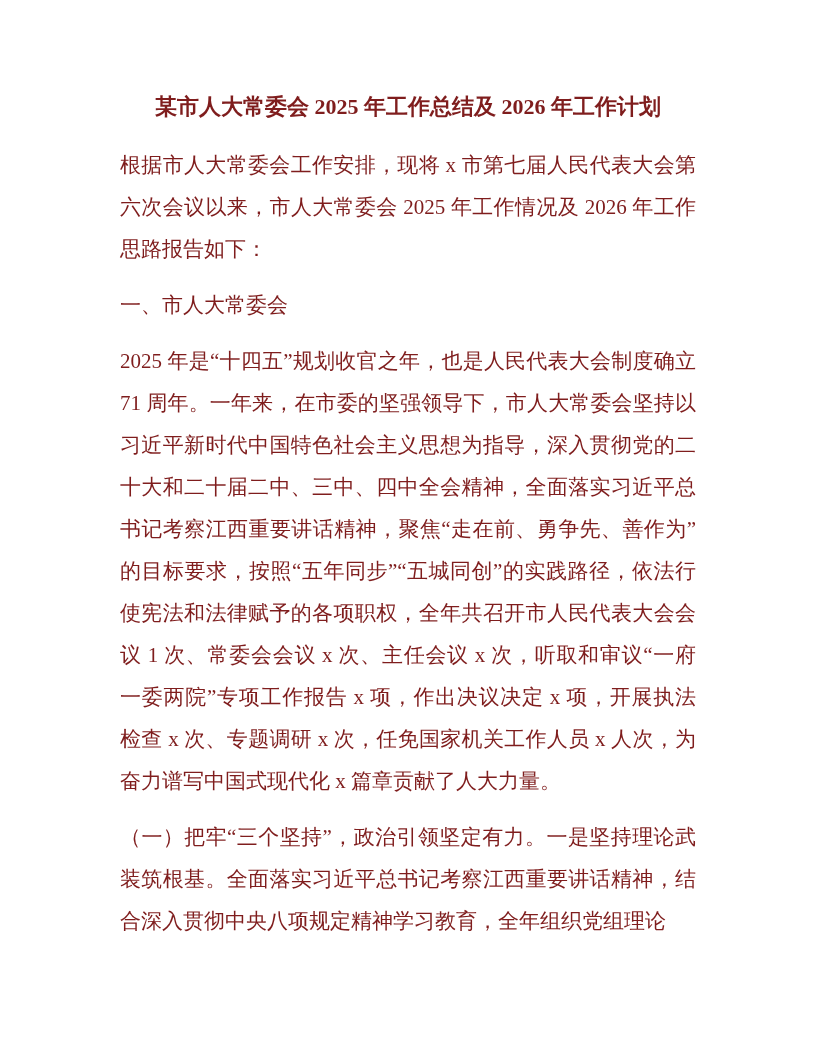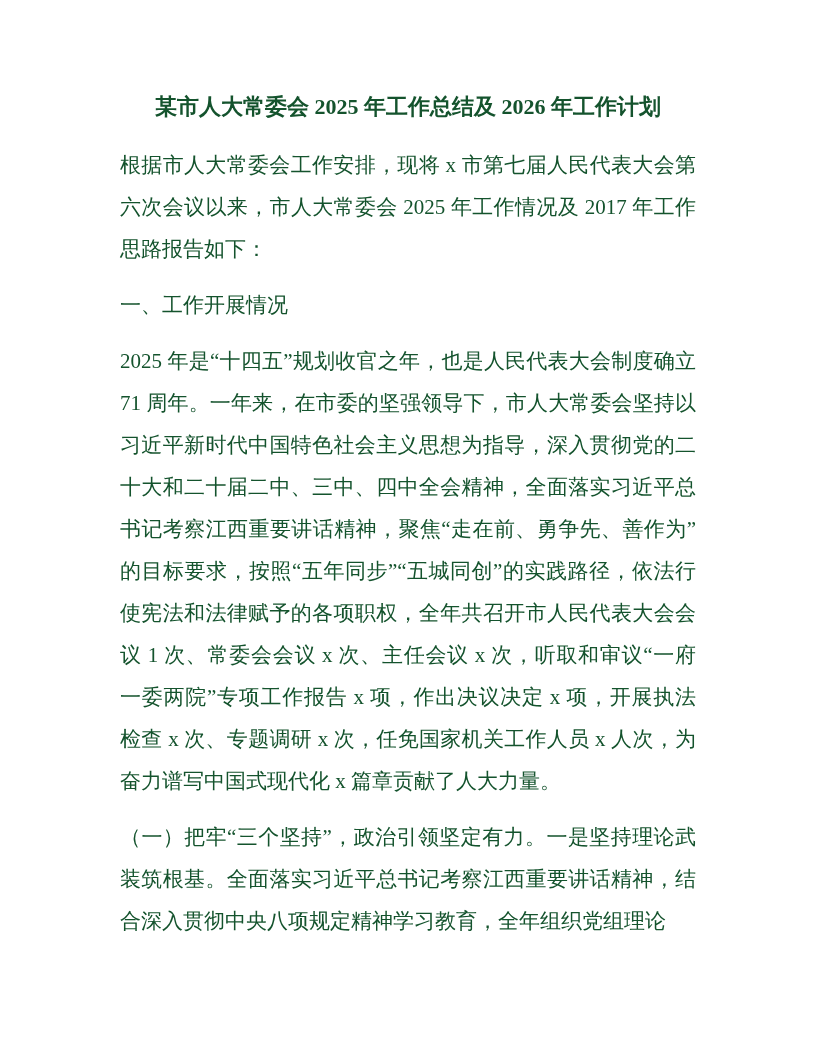--- a/index.html
+++ b/index.html
@@ -7,21 +7,21 @@
     padding: 0;
     background: #ffffff;
   }
   .page {
     position: relative;
     width: 816px;
     height: 1056px;
     box-sizing: border-box;
     padding: 86px 120px 0 120px;
     background: #ffffff;
-    color: #14532d;
+    color: #7f1d1d;
     font-family: "Liberation Serif", "DejaVu Serif", serif;
     font-size: 21px;
     line-height: 42px;
     overflow: hidden;
   }
   .doc-title {
     margin: 0 0 16px 0;
     font-size: 22px;
     font-weight: bold;
     text-align: center;
@@ -37,20 +37,20 @@
     margin: 0 0 14px 0;
     text-align: left;
   }
 </style>
 </head>
 <body>
 
 <div class="page">
   <h1 class="doc-title"><span>某市人大常委会 2025 年工作总结及 2026 年工作计划</span></h1>
 
-  <p class="para">根据市人大常委会工作安排，现将 x 市第七届人民代表大会第六次会议以来，市人大常委会 2025 年工作情况及 2017 年工作思路报告如下：</p>
+  <p class="para">根据市人大常委会工作安排，现将 x 市第七届人民代表大会第六次会议以来，市人大常委会 2025 年工作情况及 2026 年工作思路报告如下：</p>
 
-  <p class="heading-line">一、工作开展情况</p>
+  <p class="heading-line">一、市人大常委会</p>
 
   <p class="para">2025 年是“十四五”规划收官之年，也是人民代表大会制度确立 71 周年。一年来，在市委的坚强领导下，市人大常委会坚持以习近平新时代中国特色社会主义思想为指导，深入贯彻党的二十大和二十届二中、三中、四中全会精神，全面落实习近平总书记考察江西重要讲话精神，聚焦“走在前、勇争先、善作为”的目标要求，按照“五年同步”“五城同创”的实践路径，依法行使宪法和法律赋予的各项职权，全年共召开市人民代表大会会议 1 次、常委会会议 x 次、主任会议 x 次，听取和审议“一府一委两院”专项工作报告 x 项，作出决议决定 x 项，开展执法检查 x 次、专题调研 x 次，任免国家机关工作人员 x 人次，为奋力谱写中国式现代化 x 篇章贡献了人大力量。</p>
 
   <p class="para">（一）把牢“三个坚持”，政治引领坚定有力。一是坚持理论武装筑根基。全面落实习近平总书记考察江西重要讲话精神，结合深入贯彻中央八项规定精神学习教育，全年组织党组理论</p>
 </div>
 
 </body></html>

